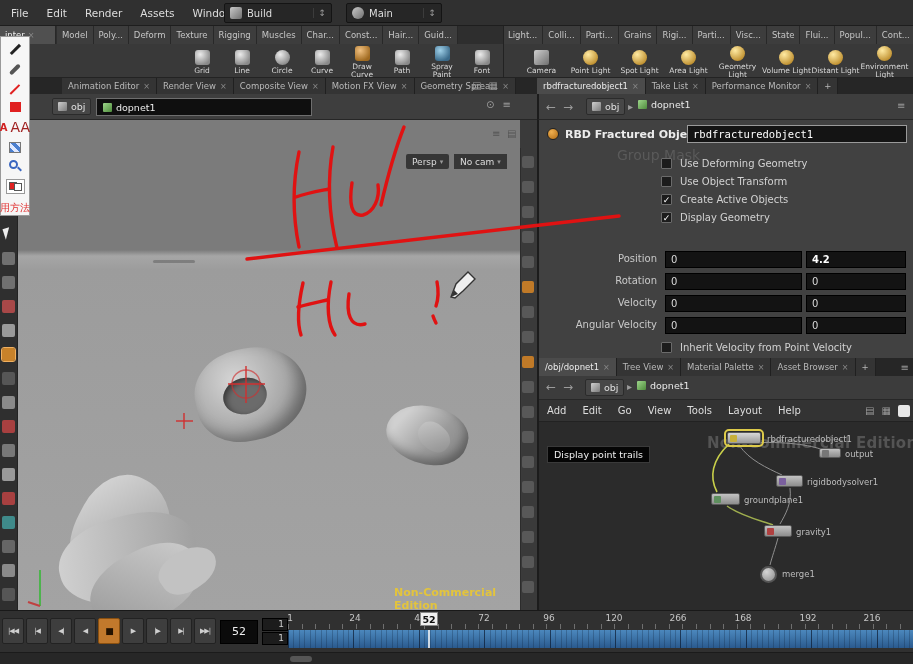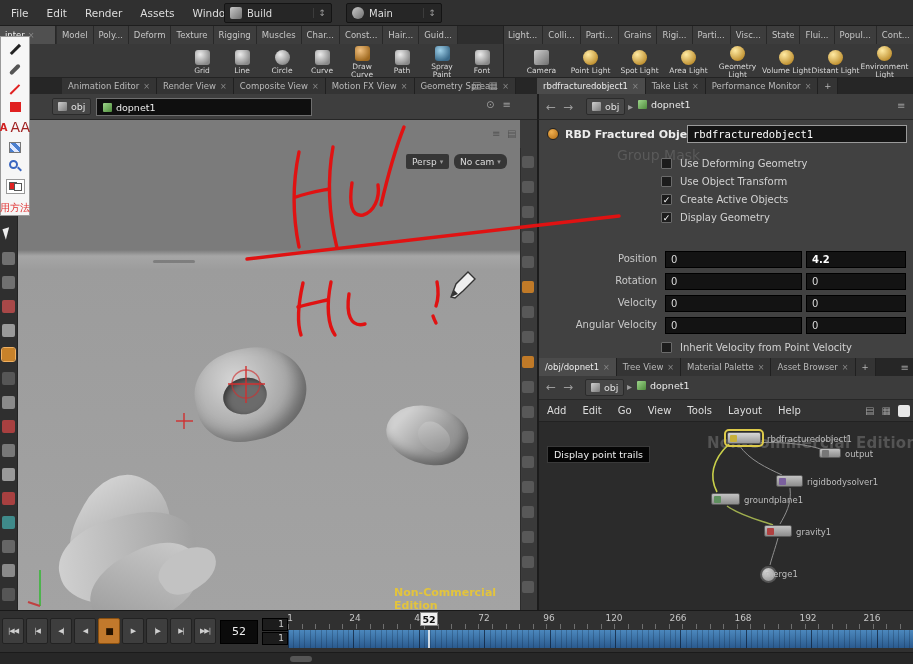--- a/index.html
+++ b/index.html
@@ -265,21 +265,21 @@
     <div style="position:absolute;left:399px;top:304px;width:34px;height:26px;transform:rotate(40deg);border-radius:45%;background:linear-gradient(120deg,#c7c7c7,#8f8f8f)"></div>
     <div style="position:absolute;left:55px;top:355px;width:95px;height:125px;transform:rotate(28deg);border-radius:42% 55% 48% 52%;background:linear-gradient(120deg,#dadada,#a6a6a6 70%)"></div>
     <div style="position:absolute;left:40px;top:396px;width:140px;height:85px;transform:rotate(-14deg);border-radius:50% 45% 55% 50%;background:linear-gradient(100deg,#d2d2d2,#9e9e9e)"></div>
     <div style="position:absolute;left:92px;top:408px;width:70px;height:115px;transform:rotate(62deg);border-radius:45%;background:linear-gradient(140deg,#cecece,#969696)"></div>
     <div style="position:absolute;left:140px;top:430px;width:60px;height:40px;transform:rotate(-35deg);border-radius:40% 60% 50% 50%;background:#c2c2c2"></div>
 
     <div class="f" style="position:absolute;left:388px;top:34px;height:15px;background:rgba(28,28,28,.72);border-radius:2px;padding:0 6px;gap:3px">
       <span style="font-size:9px;color:#ddd">Persp</span>
       <span style="font-size:7px;color:#999">▾</span>
     </div>
-    <div class="f" style="position:absolute;left:436px;top:34px;height:15px;background:rgba(28,28,28,.72);border-radius:6px;padding:0 6px;gap:3px">
+    <div class="f" style="position:absolute;left:436px;top:34px;height:15px;background:rgba(28,28,28,.72);border-radius:0;padding:0 6px;gap:3px">
       <span style="font-size:9px;color:#ddd">No cam</span>
       <span style="font-size:7px;color:#999">▾</span>
     </div>
     <span style="position:absolute;left:474px;top:8px;font-size:10px;color:#555">≡</span>
     <span style="position:absolute;left:489px;top:8px;font-size:10px;color:#555">▤</span>
 
     <svg style="position:absolute;left:6px;top:438px" width="44" height="52">
       <line x1="16" y1="48" x2="16" y2="12" stroke="#4db34d" stroke-width="2"></line>
       <line x1="16" y1="48" x2="4" y2="44" stroke="#c04040" stroke-width="2"></line>
     </svg>
@@ -418,21 +418,21 @@
       <span class="nlabel" style="left:268px;top:55px">rigidbodysolver1</span>
       <div class="node" style="left:172px;top:71px;width:29px">
           <span class="nic" style="background:#5e8f5e"></span>
         </div>
       <span class="nlabel" style="left:205px;top:73px">groundplane1</span>
       <div class="node" style="left:225px;top:103px;width:28px">
           <span class="nic" style="background:#b04040"></span>
         </div>
       <span class="nlabel" style="left:257px;top:105px">gravity1</span>
       <div style="position:absolute;left:221px;top:144px;width:17px;height:17px;border-radius:50%;background:radial-gradient(circle at 35% 30%,#d5d5d5,#8a8a8a);border:2px solid #555"></div>
-      <span class="nlabel" style="left:226px;top:147px">merge1</span>
+      <span class="nlabel" style="left:243px;top:147px">merge1</span>
       <div style="position:absolute;left:8px;top:24px;background:#050505;border:1px solid #3a3a3a;color:#f0f0f0;font-size:9.5px;padding:2px 6px;white-space:nowrap">Display point trails</div>
     </div>
   </div>
 
   <div class="a" style="left:0;top:610px;width:913px;height:54px;background:#303030;border-top:1px solid #191919"></div>
   <div class="pbtn" style="left:2px;top:618px">|◀◀</div>
   <div class="pbtn" style="left:26px;top:618px">|◀</div>
   <div class="pbtn" style="left:50px;top:618px">◀|</div>
   <div class="pbtn" style="left:74px;top:618px">◀</div>
   <div class="pbtn on" style="left:98px;top:618px;font-size:9px">■</div>

